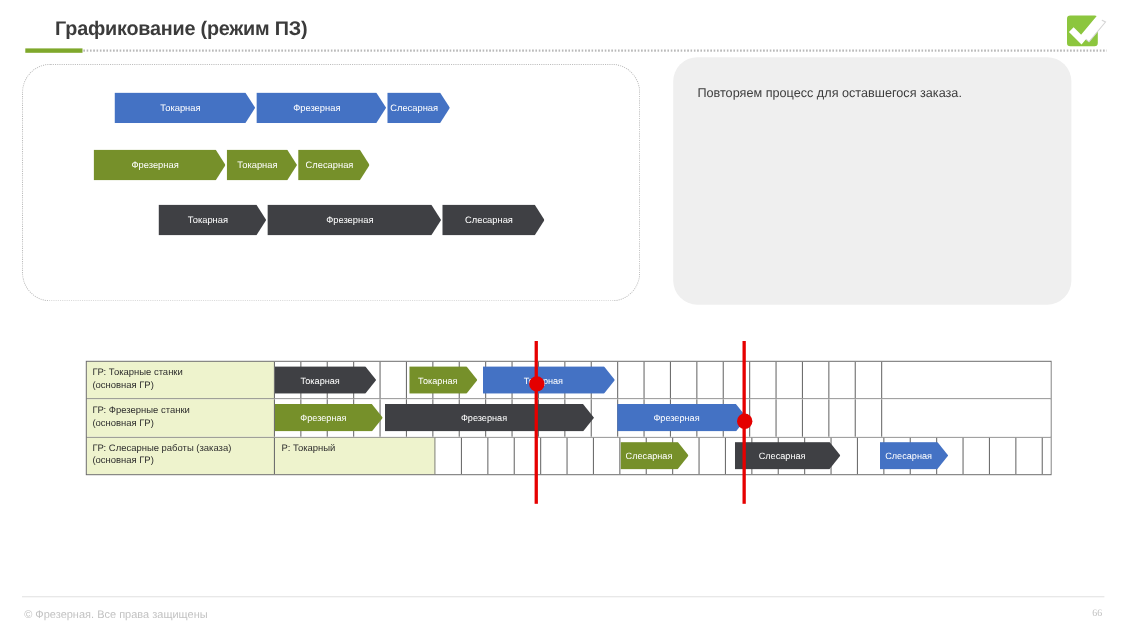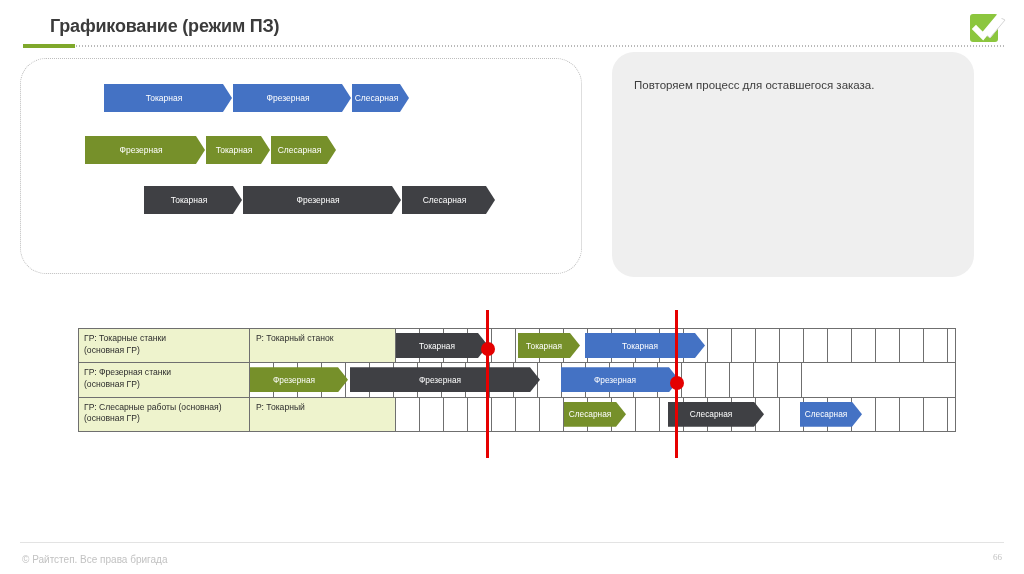--- a/index.html
+++ b/index.html
@@ -185,21 +185,20 @@
   </div>
 
   <div class="gantt">
     <div class="gantt-table">
 
       <div class="g-row">
         <div class="g-lbl">
           <div>ГР: Токарные станки</div>
           <div>(основная ГР)</div>
         </div>
-        <div class="g-res">Р: Токарный станок</div>
         <div class="g-track">
             <div class="cell" style="left: 528px;"></div>
             <div class="cell" style="left: 504px;"></div>
             <div class="cell" style="left: 480px;"></div>
             <div class="cell" style="left: 456px;"></div>
             <div class="cell" style="left: 432px;"></div>
             <div class="cell" style="left: 408px;"></div>
             <div class="cell" style="left: 384px;"></div>
             <div class="cell" style="left: 360px;"></div>
             <div class="cell" style="left: 336px;"></div>
@@ -224,21 +223,21 @@
             <span>Токарная</span>
           </div>
           <div class="g-bar" style="left:189px;width:120px;background:#4472c4;">
             <span>Токарная</span>
           </div>
         </div>
       </div>
 
       <div class="g-row">
         <div class="g-lbl">
-          <div>ГР: Фрезерная станки</div>
+          <div>ГР: Фрезерные станки</div>
           <div>(основная ГР)</div>
         </div>
         <div class="g-track">
             <div class="cell" style="left: 528px;"></div>
             <div class="cell" style="left: 504px;"></div>
             <div class="cell" style="left: 480px;"></div>
             <div class="cell" style="left: 456px;"></div>
             <div class="cell" style="left: 432px;"></div>
             <div class="cell" style="left: 408px;"></div>
             <div class="cell" style="left: 384px;"></div>
@@ -265,21 +264,21 @@
             <span>Фрезерная</span>
           </div>
           <div class="g-bar" style="left:311px;width:118px;background:#4472c4;">
             <span>Фрезерная</span>
           </div>
         </div>
       </div>
 
       <div class="g-row">
         <div class="g-lbl">
-          <div>ГР: Слесарные работы (основная)</div>
+          <div>ГР: Слесарные работы (заказа)</div>
           <div>(основная ГР)</div>
         </div>
         <div class="g-res">Р: Токарный</div>
         <div class="g-track">
             <div class="cell" style="left: 528px;"></div>
             <div class="cell" style="left: 504px;"></div>
             <div class="cell" style="left: 480px;"></div>
             <div class="cell" style="left: 456px;"></div>
             <div class="cell" style="left: 432px;"></div>
             <div class="cell" style="left: 408px;"></div>
@@ -314,16 +313,16 @@
 
     </div>
   </div>
 
   <div class="marker" style="left:486px;top:310px;height:148px;"></div>
   <div class="marker" style="left:675px;top:310px;height:148px;"></div>
   <div class="dot" style="left:481px;top:342px;"></div>
   <div class="dot" style="left:670px;top:376px;"></div>
 
   <div class="foot-rule"></div>
-  <div class="copyright">© Райтстеп. Все права бригада</div>
+  <div class="copyright">© Фрезерная. Все права защищены</div>
   <div class="pagenum">66</div>
 
 </div>
 
 </body></html>

